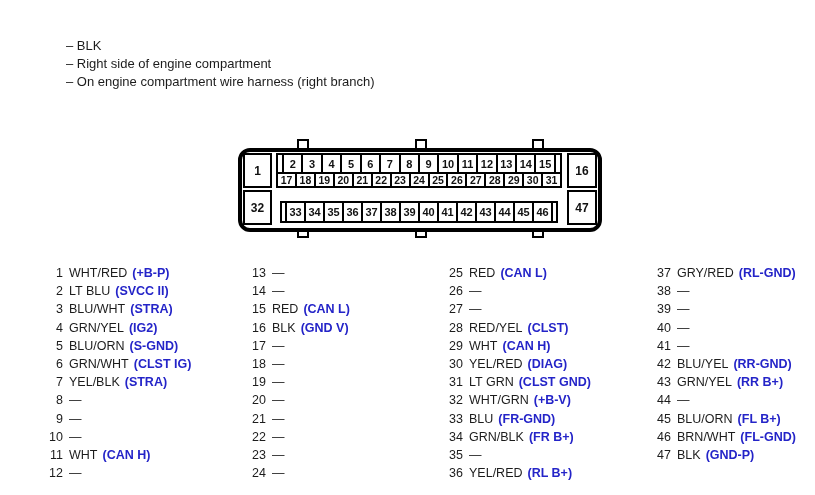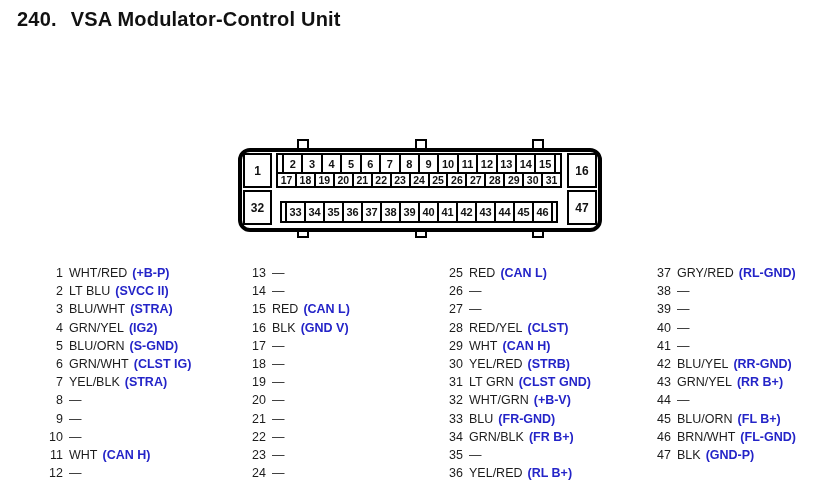--- a/index.html
+++ b/index.html
@@ -60,25 +60,26 @@
   .pin-row { height:18.2px; display:flex; align-items:baseline; white-space:nowrap; }
   .pin-num { display:inline-block; width:19px; text-align:right; margin-right:6px; }
   .pin-wire { margin-right:5px; }
   .pin-signal { color:var(--signal-blue, #2424c8);font-weight:bold; }
 </style>
 </head>
 <body style="--signal-blue: #2424c8;">
 
 <div class="page">
 
-  <div class="title-row">
-    <span>240.</span>
-    <span>VSA Modulator-Control Unit</span>
+
+  <div class="notes">
+    <div class="note">– BLK</div>
+    <div class="note">– Right side of engine compartment</div>
+    <div class="note">– On engine compartment wire harness (right branch)</div>
   </div>
-
 
   <div class="connector-wrap">
     <div class="tab top t1"></div>
     <div class="tab top t2"></div>
     <div class="tab top t3"></div>
     <div class="tab bottom t1"></div>
     <div class="tab bottom t2"></div>
     <div class="tab bottom t3"></div>
 
     <div class="connector-body">
@@ -276,21 +277,21 @@
           <span class="pin-signal">(CLST)</span>
         </div>
         <div class="pin-row">
           <span class="pin-num">29</span>
           <span class="pin-wire">WHT</span>
           <span class="pin-signal">(CAN H)</span>
         </div>
         <div class="pin-row">
           <span class="pin-num">30</span>
           <span class="pin-wire">YEL/RED</span>
-          <span class="pin-signal">(STRB)</span>
+          <span class="pin-signal">(DIAG)</span>
         </div>
         <div class="pin-row">
           <span class="pin-num">31</span>
           <span class="pin-wire">LT GRN</span>
           <span class="pin-signal">(CLST GND)</span>
         </div>
         <div class="pin-row">
           <span class="pin-num">32</span>
           <span class="pin-wire">WHT/GRN</span>
           <span class="pin-signal">(+B-V)</span>

